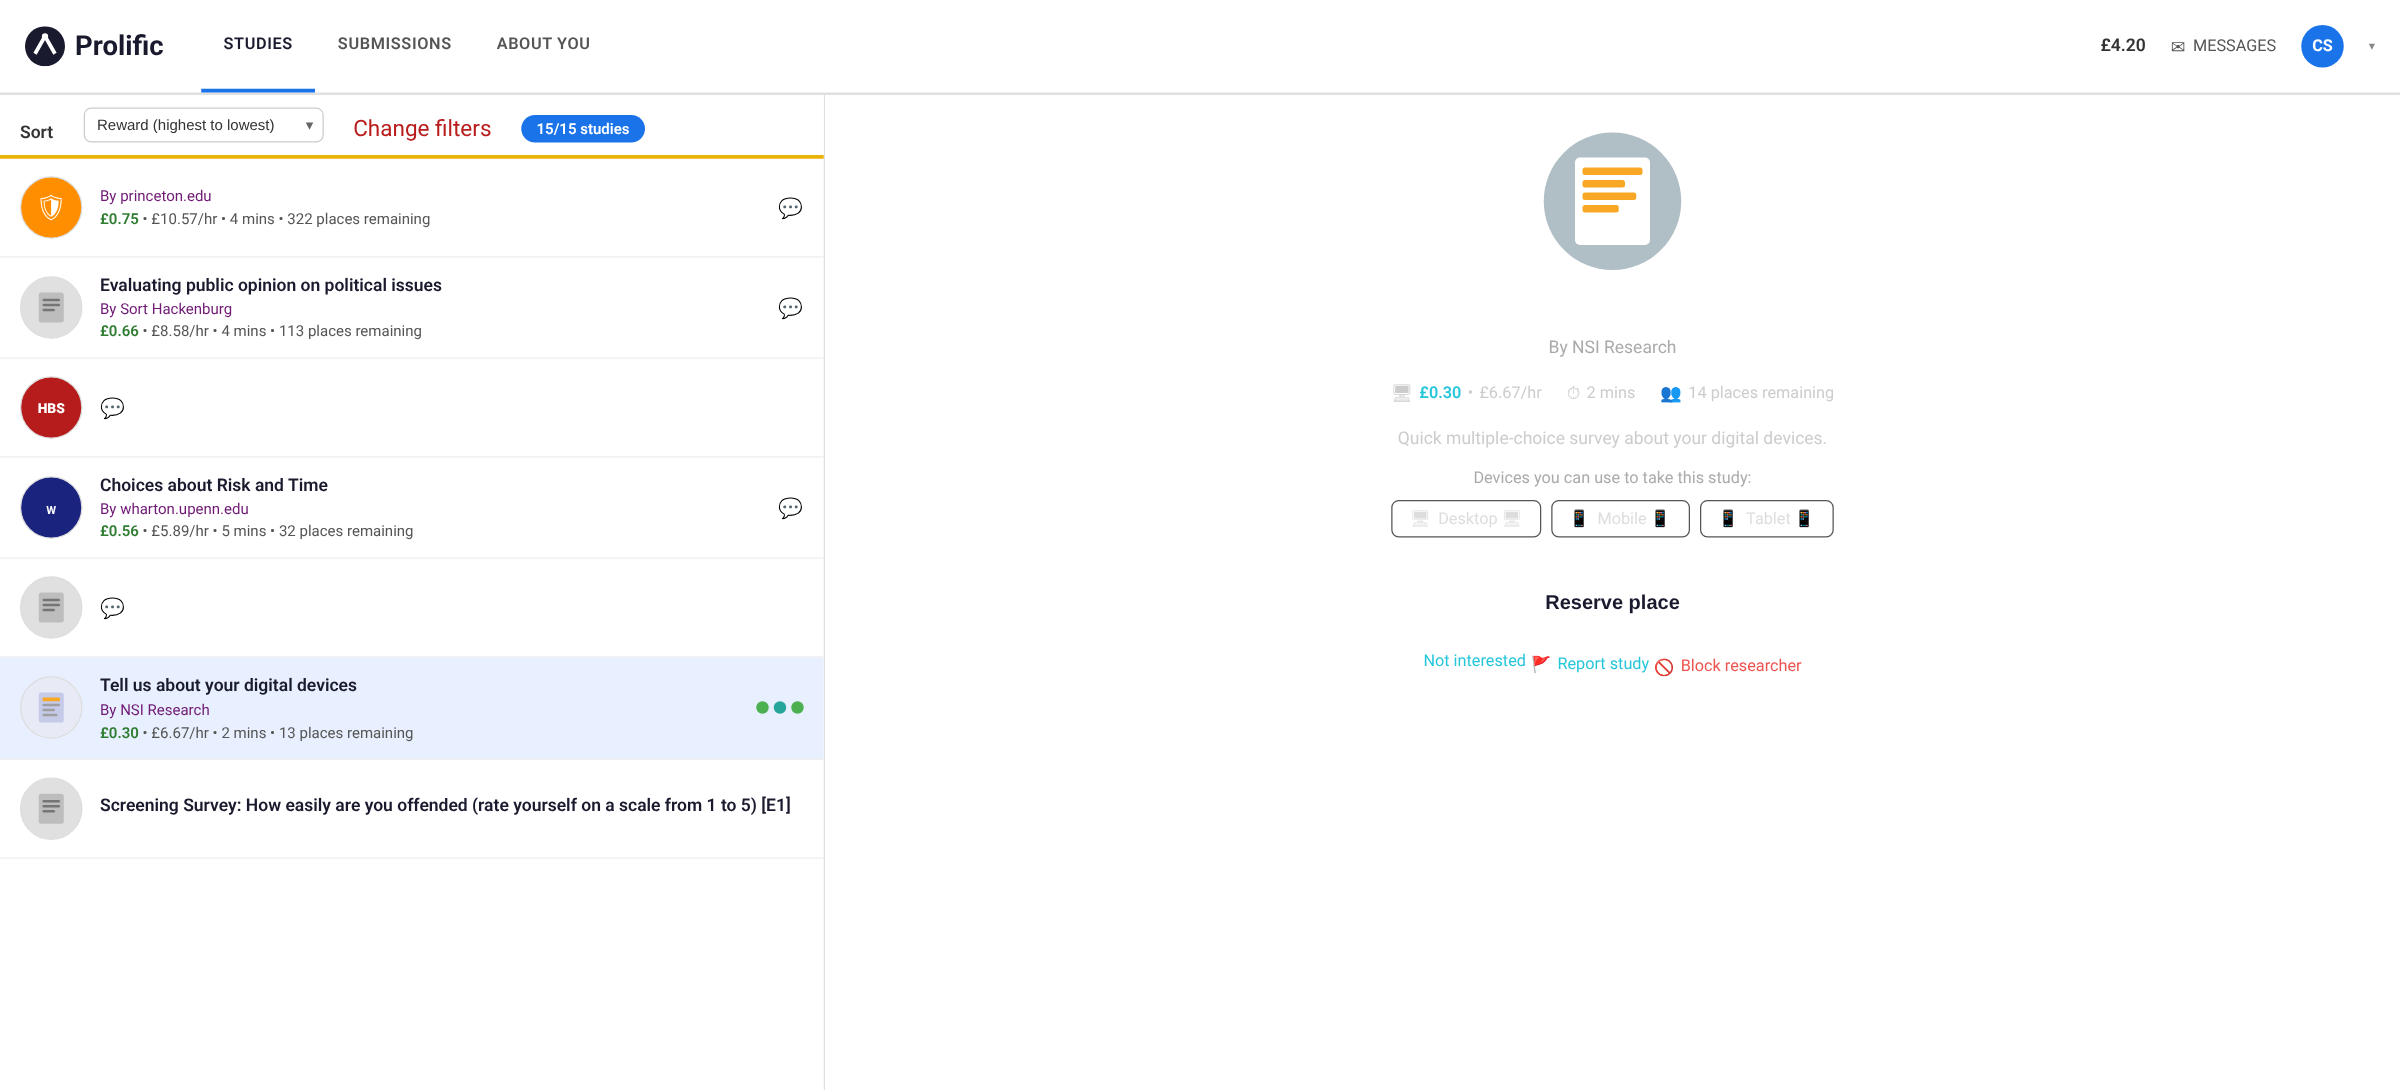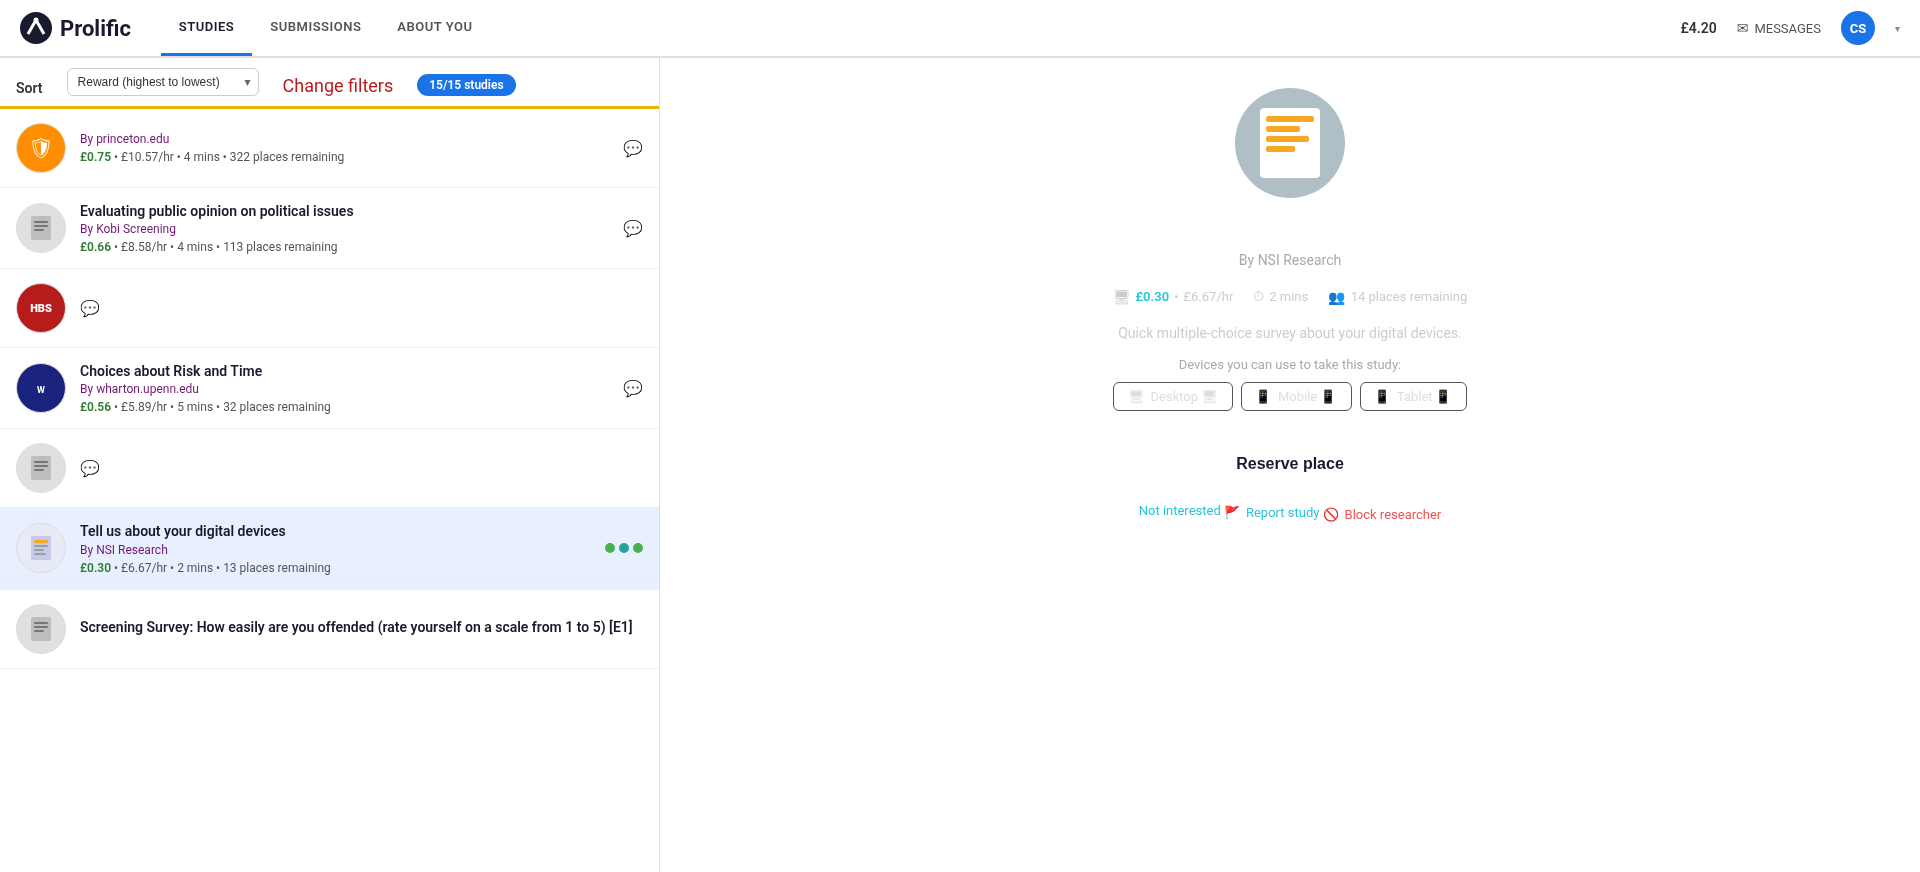--- a/index.html
+++ b/index.html
@@ -1,21 +1,21 @@
 <!DOCTYPE html>
 <html><head>
   <meta charset="utf-8">
   <style>
     * { box-sizing: border-box; margin: 0; padding: 0; }
     body { font-family: -apple-system, BlinkMacSystemFont, 'Segoe UI', Roboto, sans-serif; background: #f5f5f5; overflow: hidden; height: 872px; }
 
     
     .navbar {
       display: flex; align-items: center; background: #fff;
-      border-bottom: 2px solid #e0e0e0; height: 58px; padding: 0 20px;
+      border-bottom: 2px solid #e0e0e0; height: 76px; padding: 0 20px;
       position: relative; z-index: 10;
     }
     .nav-logo { display: flex; align-items: center; gap: 8px; margin-right: 30px; text-decoration: none; }
     .nav-logo-icon { width: 32px; height: 32px; }
     .nav-logo-text { font-size: 22px; font-weight: 700; color: #1a1a2e; }
     .nav-links { display: flex; gap: 0; height: 100%; }
     .nav-link {
       display: flex; align-items: center; padding: 0 18px;
       font-size: 13px; font-weight: 600; color: #555; text-decoration: none;
       border-bottom: 3px solid transparent; height: 100%; cursor: pointer;
@@ -224,21 +224,21 @@
         <div class="study-logo logo-kobi">
           <svg width="28" height="28" viewBox="0 0 28 28">
             <rect x="4" y="2" width="20" height="24" rx="2" fill="#bdbdbd"></rect>
             <rect x="7" y="7" width="14" height="2" rx="1" fill="#757575"></rect>
             <rect x="7" y="11" width="14" height="2" rx="1" fill="#757575"></rect>
             <rect x="7" y="15" width="10" height="2" rx="1" fill="#757575"></rect>
           </svg>
         </div>
         <div class="study-info">
           <div class="study-title">Evaluating public opinion on political issues</div>
-          <div class="study-author">By Kobi Screening</div>
+          <div class="study-author">By Sort Hackenburg</div>
           <div class="study-meta">
             <span class="reward">£0.66</span>
             <span> • </span><span>£8.58/hr</span>
             <span> • </span><span>4 mins</span>
             <span> • </span><span>113 places remaining</span>
           </div>
         </div>
         <span class="study-icon">💬</span>
       </div>
 

